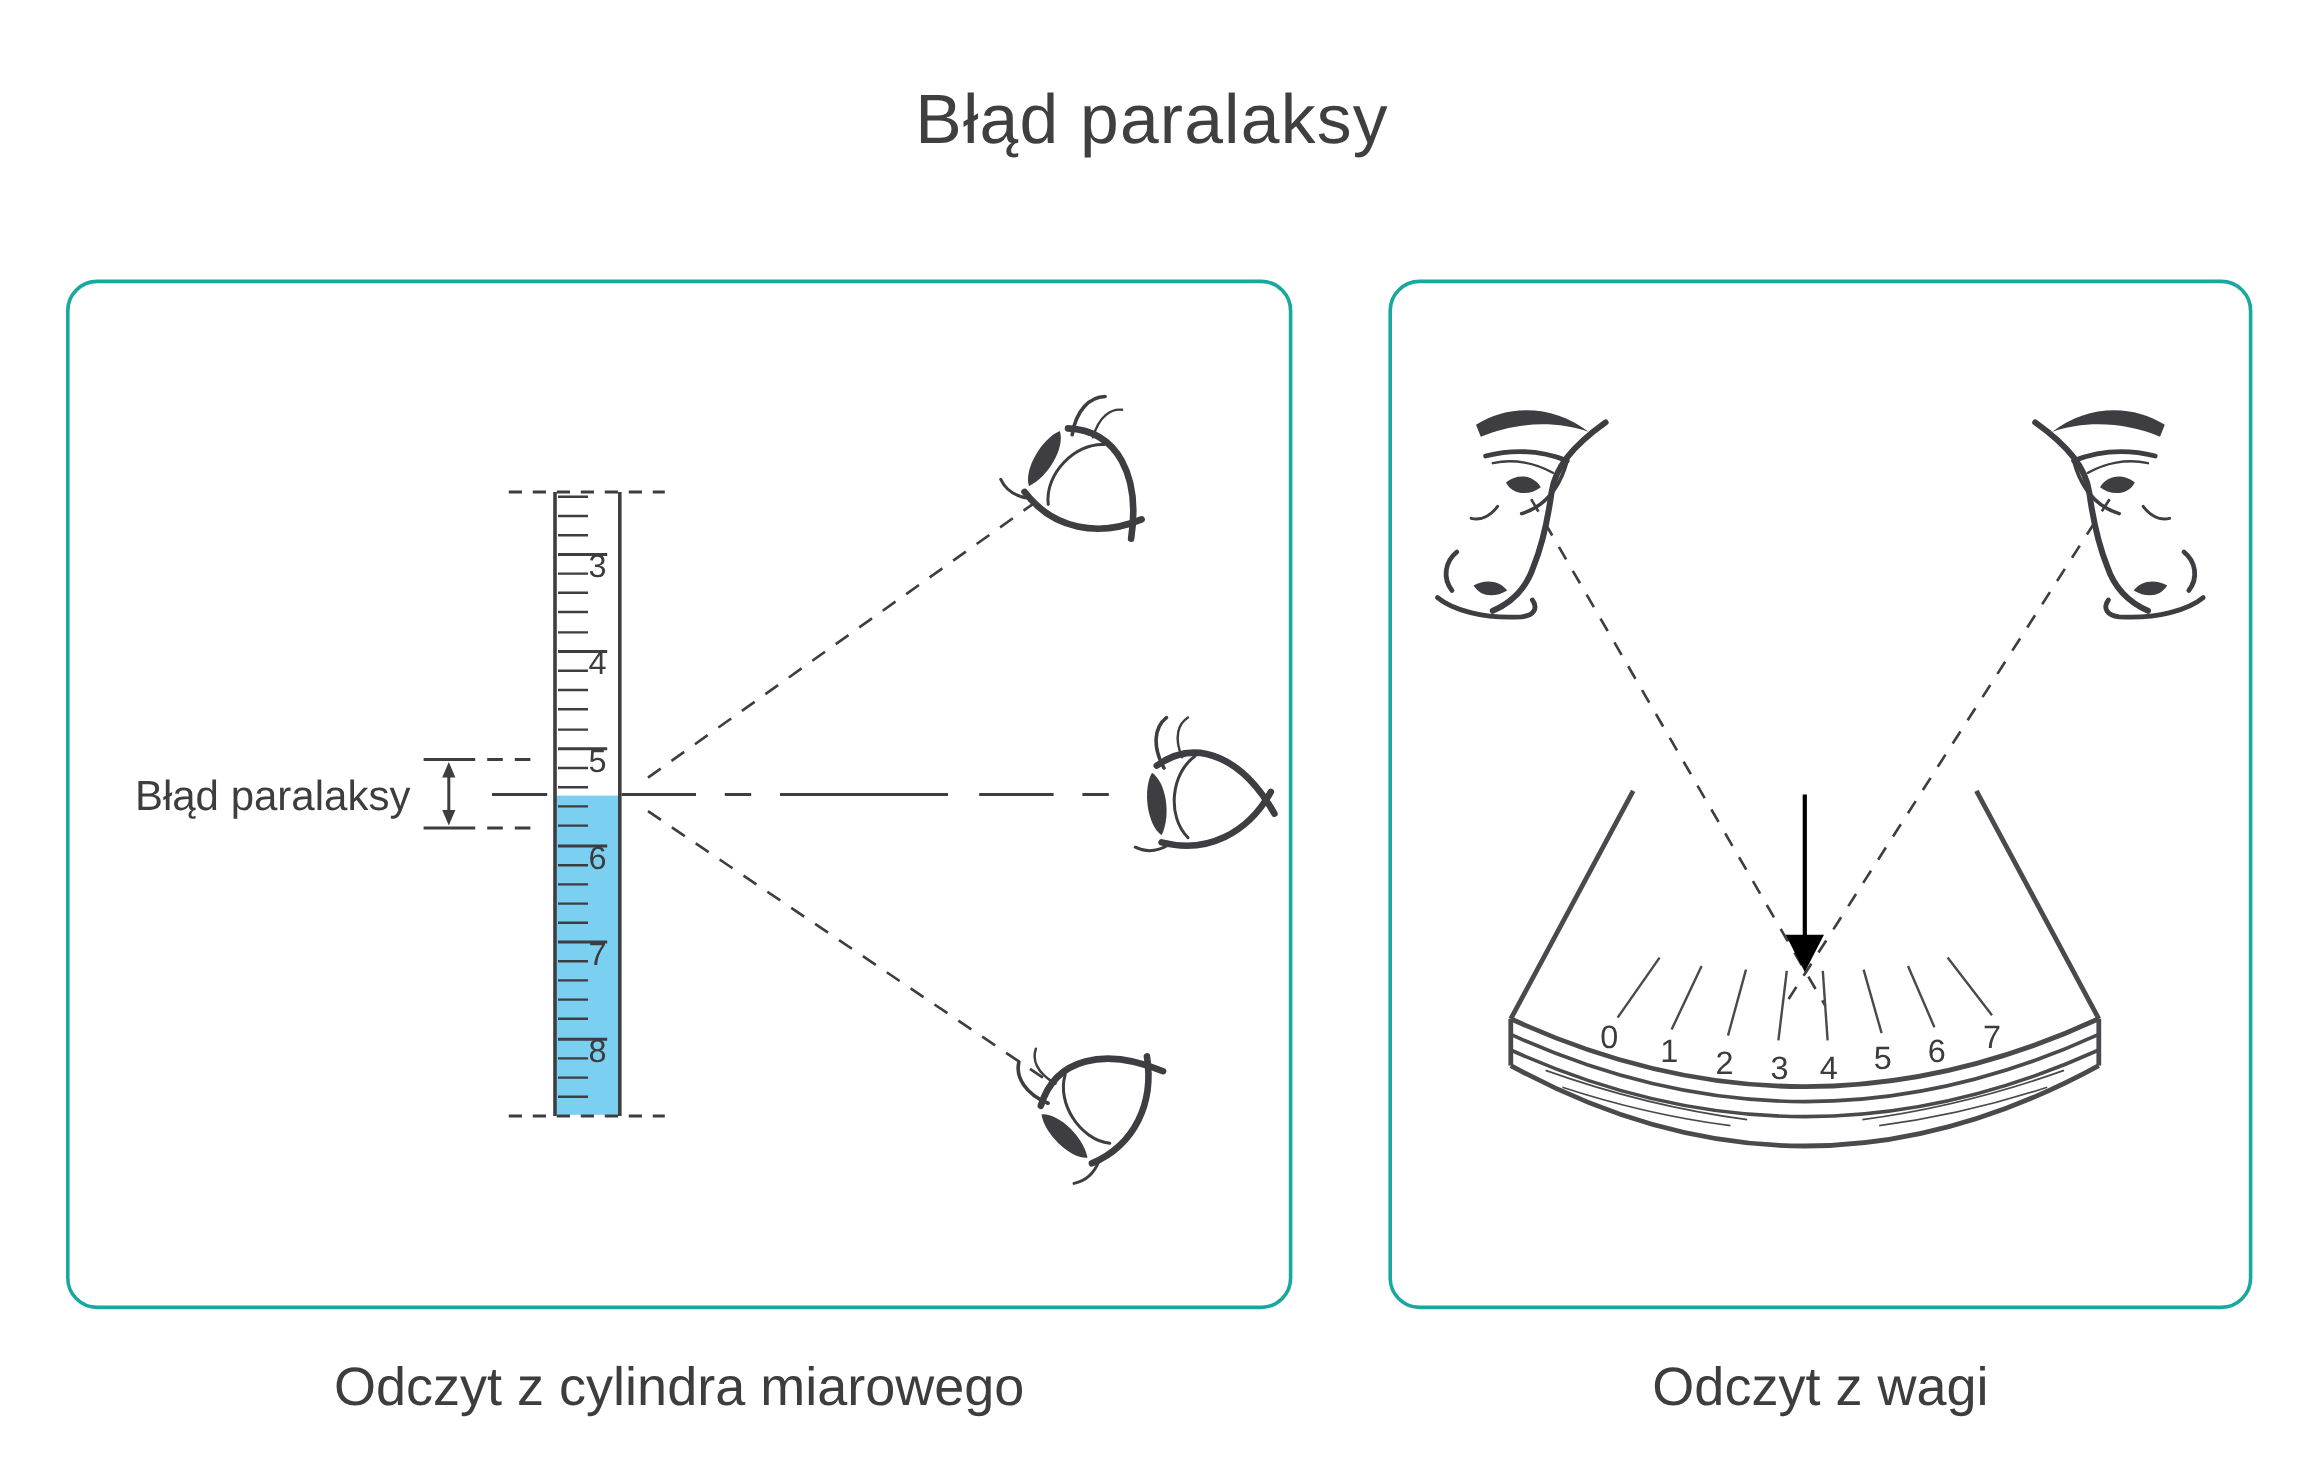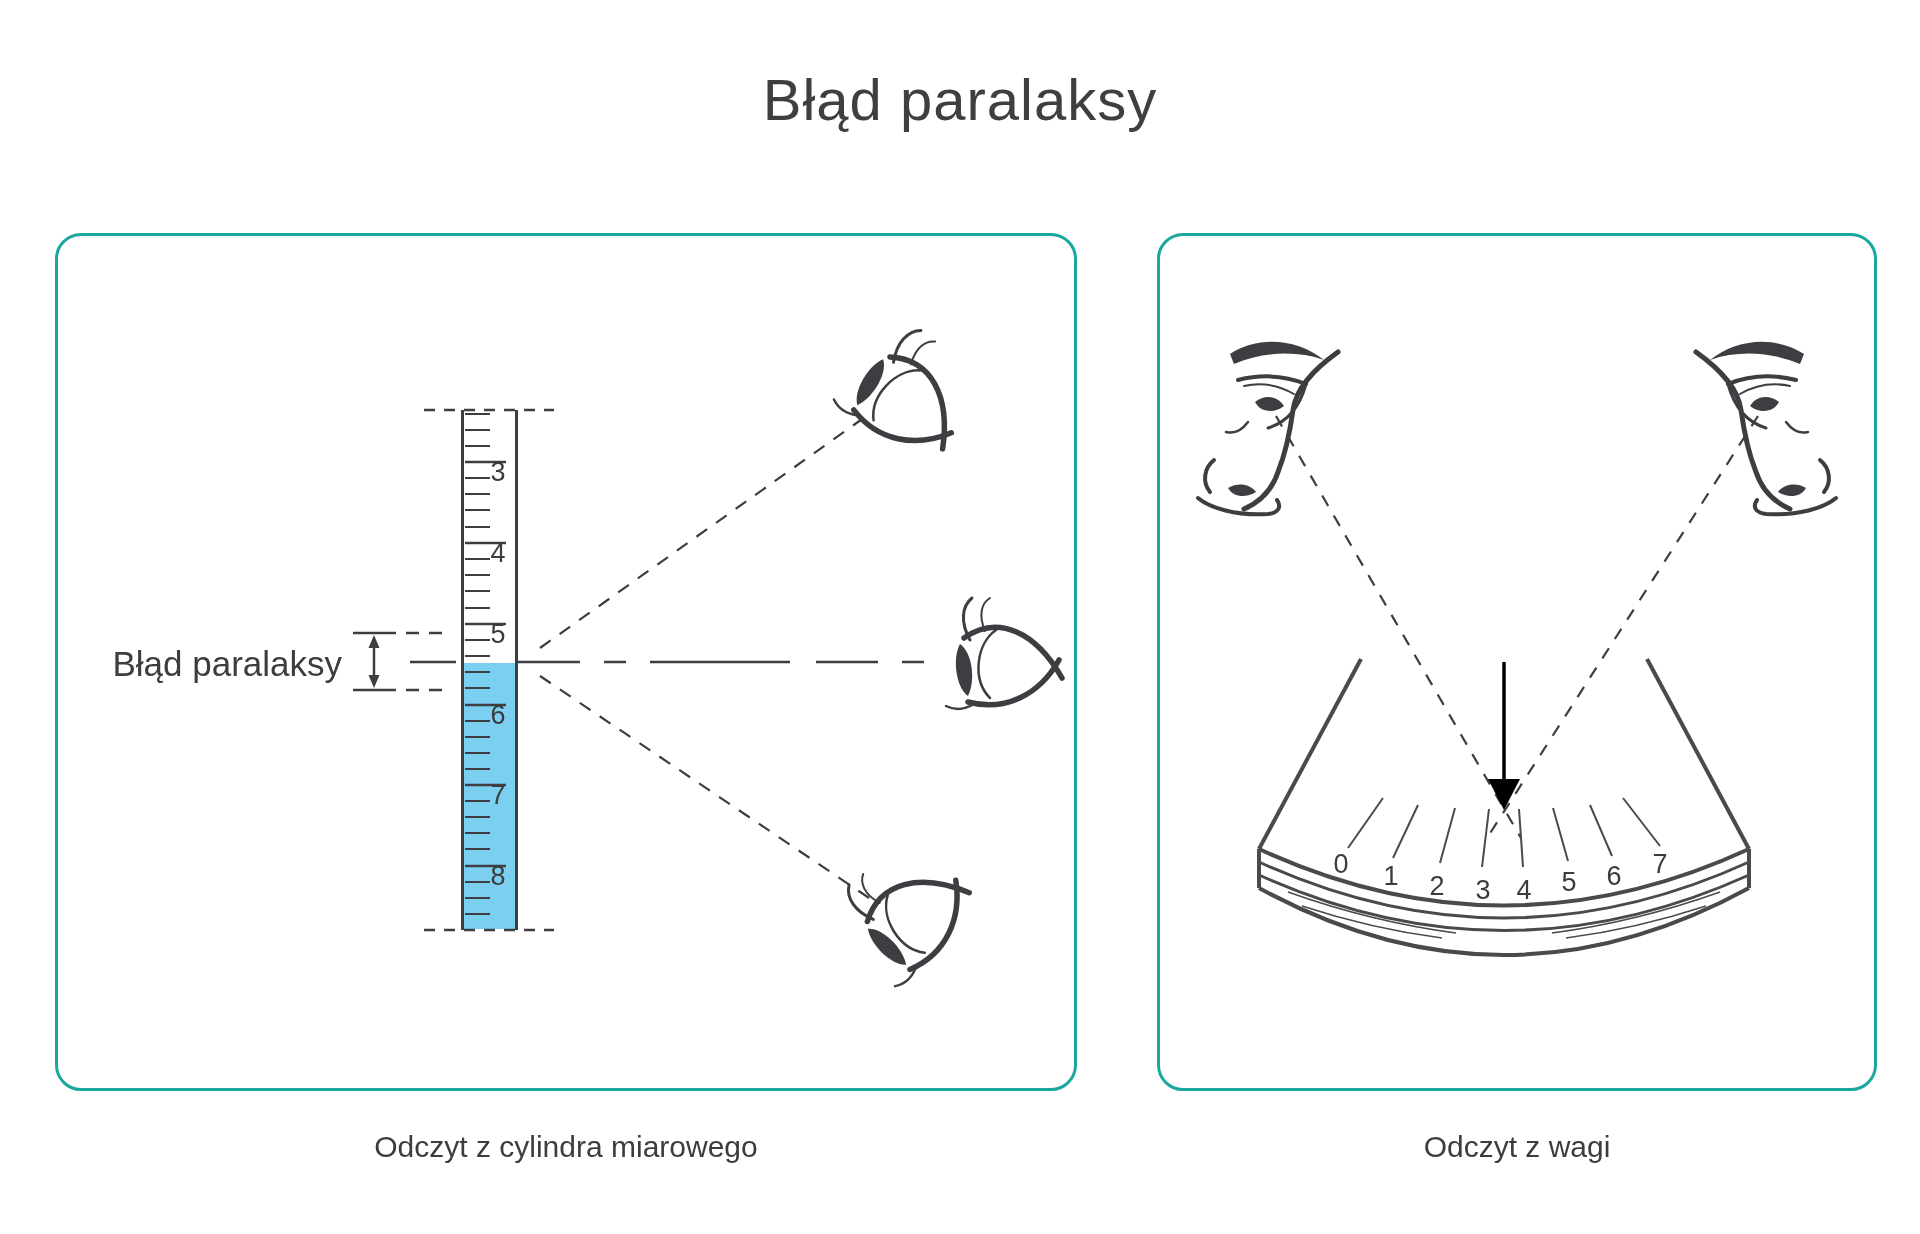--- a/index.html
+++ b/index.html
@@ -3,21 +3,21 @@
 <meta charset="utf-8">
 <style>
   html,body{margin:0;padding:0;background:#ffffff;}
   body{width:1920px;height:1234px;position:relative;overflow:hidden;
        font-family:"Liberation Sans",sans-serif;color:#3c3c3c;}
   .page-title{position:absolute;top:66px;left:0;width:1920px;text-align:center;
               font-size:58px;font-weight:400;color:#3f3f3f;letter-spacing:1px;}
   .panel{position:absolute;border:3px solid #1aa79e;border-radius:26px;background:#ffffff;}
   #panel-left{left:55px;top:233px;width:1016px;height:852px;}
   #panel-right{left:1157px;top:233px;width:714px;height:852px;}
-  .caption{position:absolute;top:1130px;text-align:center;font-size:30px;color:#3d3d3d;}
+  .caption{position:absolute;top:1130px;text-align:center;font-size:45px;color:#3d3d3d;}
   #caption-left{left:55px;width:1022px;}
   #caption-right{left:1157px;width:720px;}
   .annot-label{position:absolute;left:70px;top:644px;width:272px;text-align:right;
                font-size:35px;color:#3d3d3d;}
   svg.overlay{position:absolute;left:0;top:0;pointer-events:none;}
   svg text{font-family:"Liberation Sans",sans-serif;fill:#3c3c3c;}
 </style>
 </head>
 <body>
 

